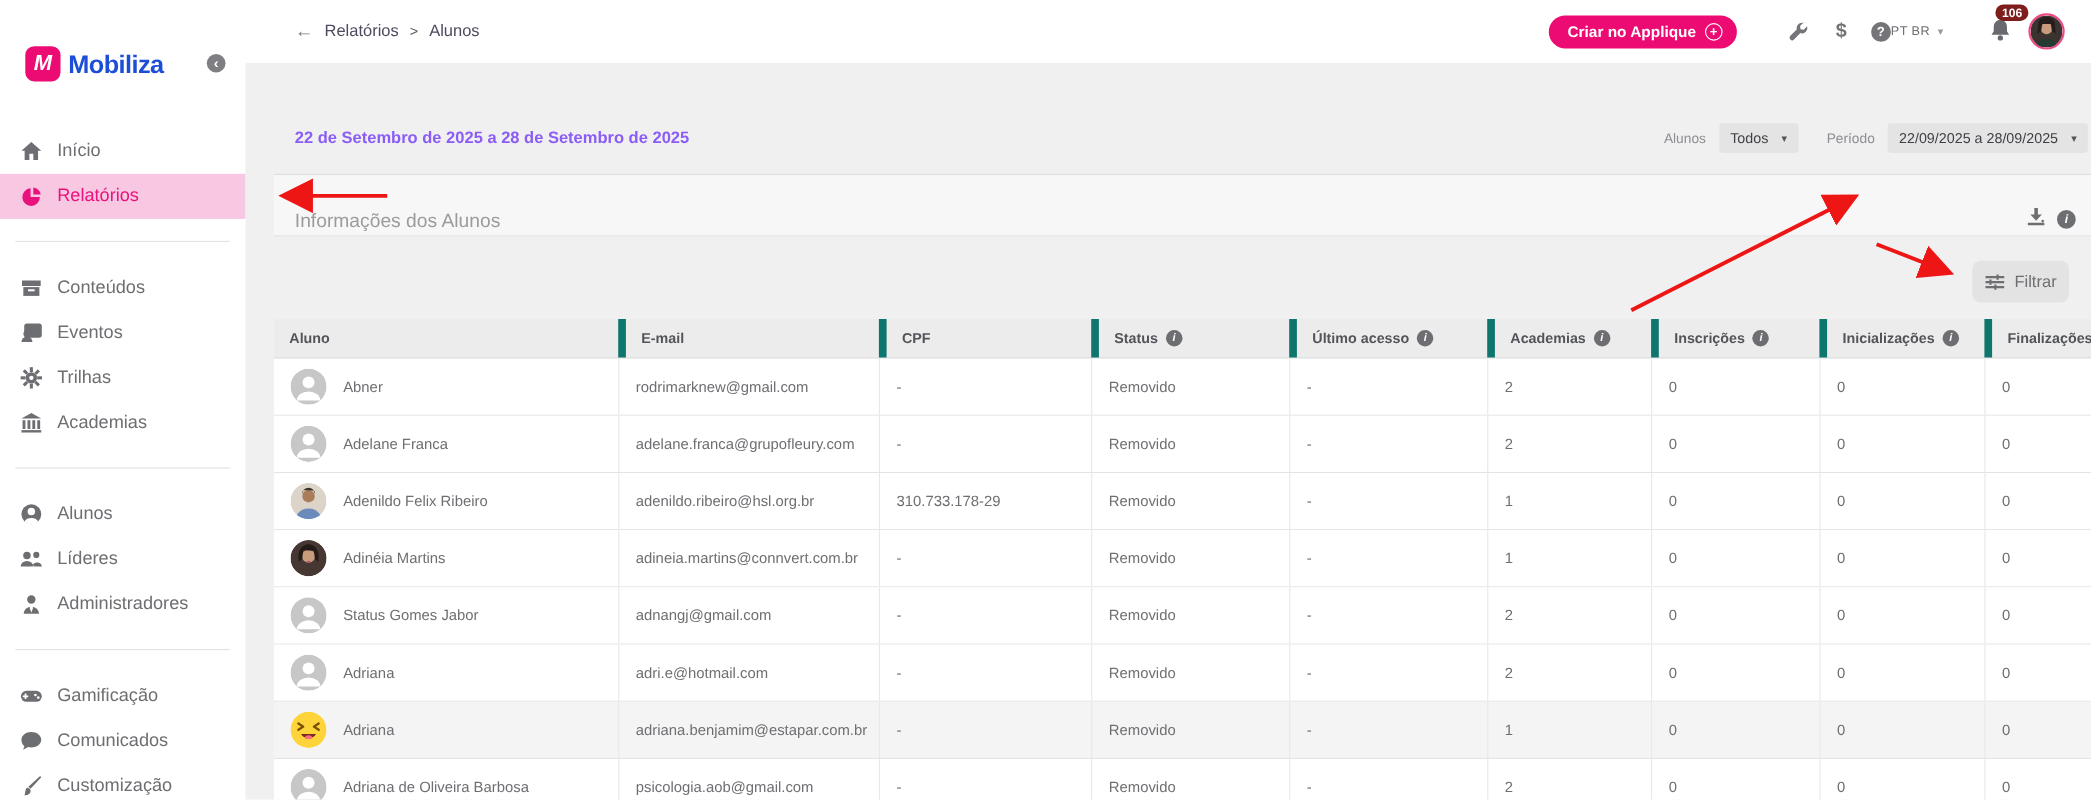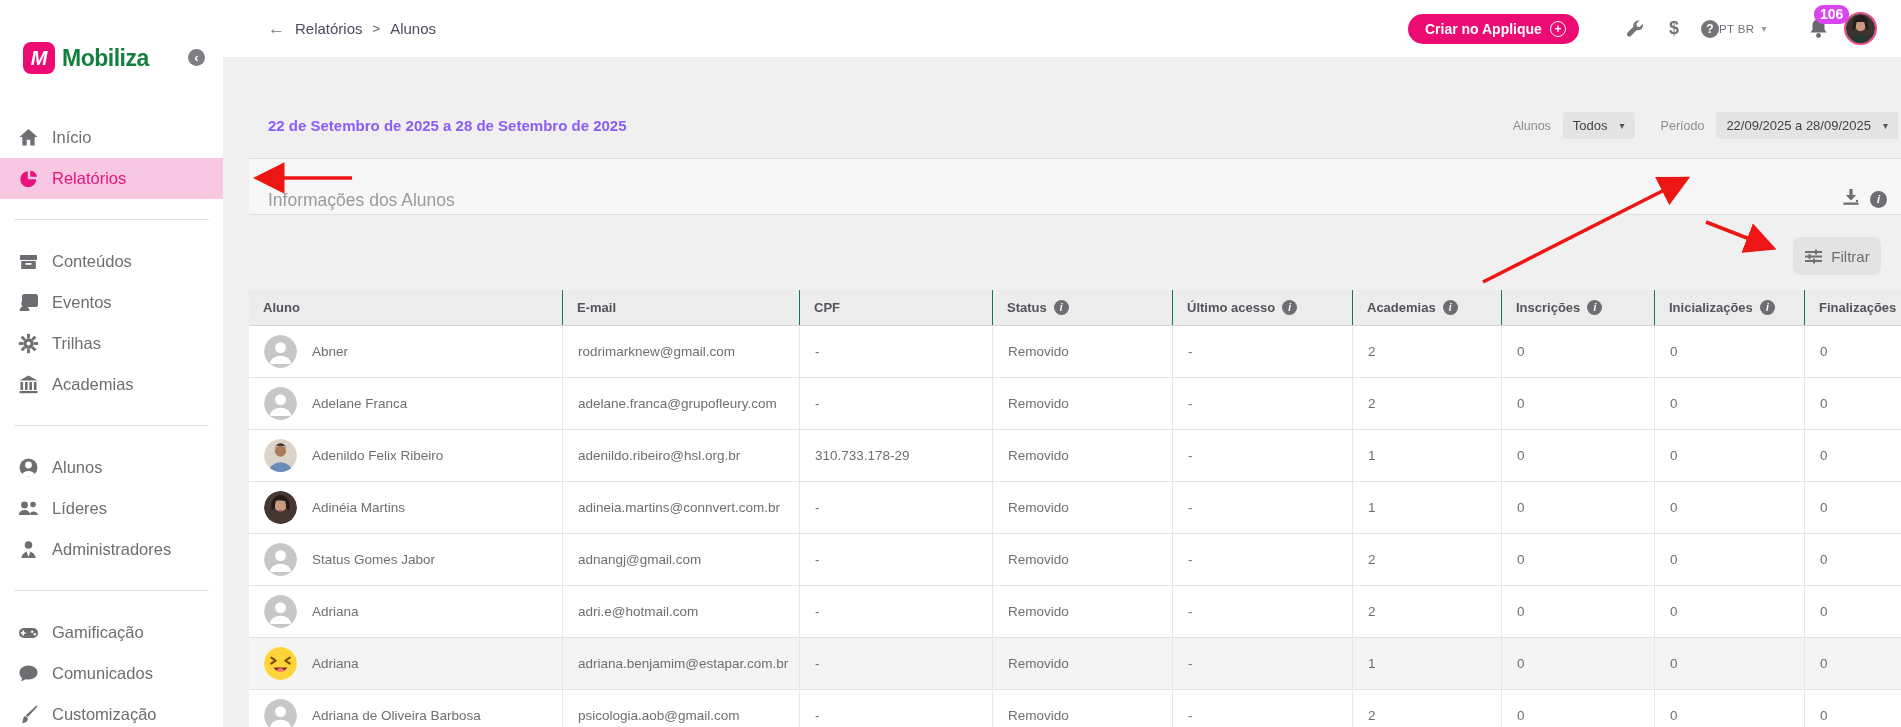--- a/index.html
+++ b/index.html
@@ -3,21 +3,21 @@
 <meta charset="utf-8">
 <style>
   * { margin:0; padding:0; box-sizing:border-box; }
   html,body { width:1901px; height:727px; }
   body { position:relative; background:#fff; font-family:"Liberation Sans", sans-serif; overflow:hidden; color:#6d6e71; }
 
   
   .sidebar { position:absolute; left:0; top:0; width:223px; height:727px; background:#fff; z-index:3; }
   .logo-row { position:absolute; left:23px; top:42px; display:flex; align-items:center; gap:7px; }
   .logo-square { width:32px; height:32px; border-radius:8px; background:#ec0b72; color:#fff; font-weight:bold; font-style:italic; font-size:20px; display:flex; align-items:center; justify-content:center; }
-  .logo-text { font-size:23px; font-weight:bold; color:#15803d; letter-spacing:-0.5px;text-align:right; }
+  .logo-text { font-size:23px; font-weight:bold; color:#1d4ed8; letter-spacing:-0.5px;text-align:right; }
   .collapse-btn { position:absolute; left:188px; top:49px; width:17px; height:17px; border-radius:50%; background:#7f7f83; color:#fff; font-size:13px; font-weight:bold; display:flex; align-items:center; justify-content:center; line-height:1; cursor:pointer; }
   .menu { position:absolute; top:117px; left:0; right:0; }
   .item { height:41px; display:flex; align-items:center; padding-left:18px; gap:13px; color:#6d6e71; font-size:16.5px; cursor:pointer; }
   .item svg { width:21px; height:21px; flex:none; }
   .item .ic { fill:#6d6e71; stroke:#6d6e71; }
   .item.active { background:#f8c7e2; color:#e9117c; }
   .item.active .ic { fill:#e9117c; stroke:#e9117c; }
   .menu-divider { height:1px; background:#e2e2e2; margin:20px 14px 21px 14px; }
 
   
@@ -28,41 +28,41 @@
   .top-right { position:absolute; right:24px; top:0; height:57px; display:flex; align-items:center; }
   .btn-create { height:30px; background:#ec0b72; border:none; border-radius:16px; color:#fff; font-weight:bold; font-size:14px; padding:0 13px 0 17px; display:flex; align-items:center; gap:8px; cursor:pointer; font-family:inherit; }
   .plus-circle { width:16px; height:16px; border:1.8px solid #fff; border-radius:50%; display:flex; align-items:center; justify-content:center; font-size:12px; font-weight:bold; line-height:1; }
   .tb-ic { margin-left:28px; display:flex; align-items:center; color:#757579; cursor:pointer; }
   .tb-ic:first-child { margin-left:0; }
   .dollar-txt { font-size:18px; font-weight:bold; }
   .help-circle { width:18px; height:18px; border-radius:50%; background:#757579; color:#fff; font-size:12px; font-weight:bold; display:flex; align-items:center; justify-content:center; }
   .lang { display:flex; align-items:center; gap:7px; font-size:11.5px; letter-spacing:0.4px; color:#6f6f75; cursor:pointer; }
   .lang .chev { color:#9a9aa0; font-size:10px; }
   .bell-wrap { position:relative; margin-left:40px; cursor:pointer; }
-  .badge { position:absolute; top:-10px; left:7px; background:#d946ef; color:#fff; font-size:14px; font-weight:bold; border-radius:9px; padding:1.5px 6px; }
+  .badge { position:absolute; top:-10px; left:7px; background:#7f1d1d; color:#fff; font-size:11px; font-weight:bold; border-radius:9px; padding:1.5px 6px; }
   .avatar-top { margin-left:14px; width:33px; height:33px; border-radius:50%; border:2px solid #ec4a86; overflow:hidden; cursor:pointer; }
 
   
   .content { position:absolute; left:223px; top:57px; right:0; bottom:0; background:#f0f0f0; }
   .date-heading { position:absolute; left:45px; top:60px; font-size:15px; font-weight:bold; color:#8b5cf6; }
   .filters { position:absolute; right:3px; top:55px; display:flex; align-items:center; gap:12px; }
   .filter-label { font-size:12.5px; color:#8d8d93; }
   .select-box { height:27px; background:#e4e4e4; border-radius:3px; display:flex; align-items:center; gap:12px; padding:0 10px; font-size:13px; color:#3f3f46; cursor:pointer; }
   .select-box .chev { font-size:10px; color:#55555c; }
   .info-band { position:absolute; left:26px; right:0; top:101px; height:57px; background:#f7f7f7; border-top:1px solid #dcdcdc; border-bottom:1px solid #e2e2e2; }
   .section-title { position:absolute; left:19px; top:31px; font-size:17.5px; color:#9b9b9b; }
   .band-icons { position:absolute; right:14px; top:28px; display:flex; align-items:center; gap:9px; }
   .info-circle { width:17px; height:17px; border-radius:50%; background:#6d6e71; color:#fff; font-size:11px; font-weight:bold; font-style:italic; display:flex; align-items:center; justify-content:center; cursor:pointer; }
   .btn-filter { position:absolute; left:1570px; top:180px; width:88px; height:38px; background:#e3e3e3; border:none; border-radius:8px; display:flex; align-items:center; justify-content:center; gap:8px; font-size:15px; color:#6f6f73; font-family:inherit; cursor:pointer; }
 
   
   .table { position:absolute; left:26px; top:233px; width:1744px; bottom:0; background:#fff; overflow:hidden; }
   .grid-row { display:grid; grid-template-columns:313px 237px 193px 180px 180px 149px 153px 150px 150px; width:1705px; }
   .thead { height:36px; background:#ececec; border-bottom:1px solid #d6d6d6; }
-  .th { display:flex; align-items:center; gap:7px; padding-left:14px; font-size:13px; font-weight:bold; color:#53545a; border-left:1px solid #0f766e; cursor:pointer; }
+  .th { display:flex; align-items:center; gap:7px; padding-left:14px; font-size:13px; font-weight:bold; color:#53545a; border-left:7px solid #0f766e; cursor:pointer; }
   .th:first-child { border-left:none; }
   .th .info-dot { width:15px; height:15px; border-radius:50%; background:#6d6e71; color:#fff; font-size:10px; font-weight:bold; font-style:italic; display:flex; align-items:center; justify-content:center; flex:none; }
   .tr { height:52px; border-bottom:1px solid #e4e4e4; background:#fff; }
   .tr.hl { background:#f4f4f4; }
   .td { display:flex; align-items:center; padding-left:15px; font-size:13.5px; color:#6f6f73; border-left:1px solid #e8e8e8; overflow:hidden; white-space:nowrap; }
   .td:first-child { border-left:none; }
   .td.aluno { gap:15px; }
   .avatar { width:33px; height:33px; border-radius:50%; overflow:hidden; flex:none; }
 
   

